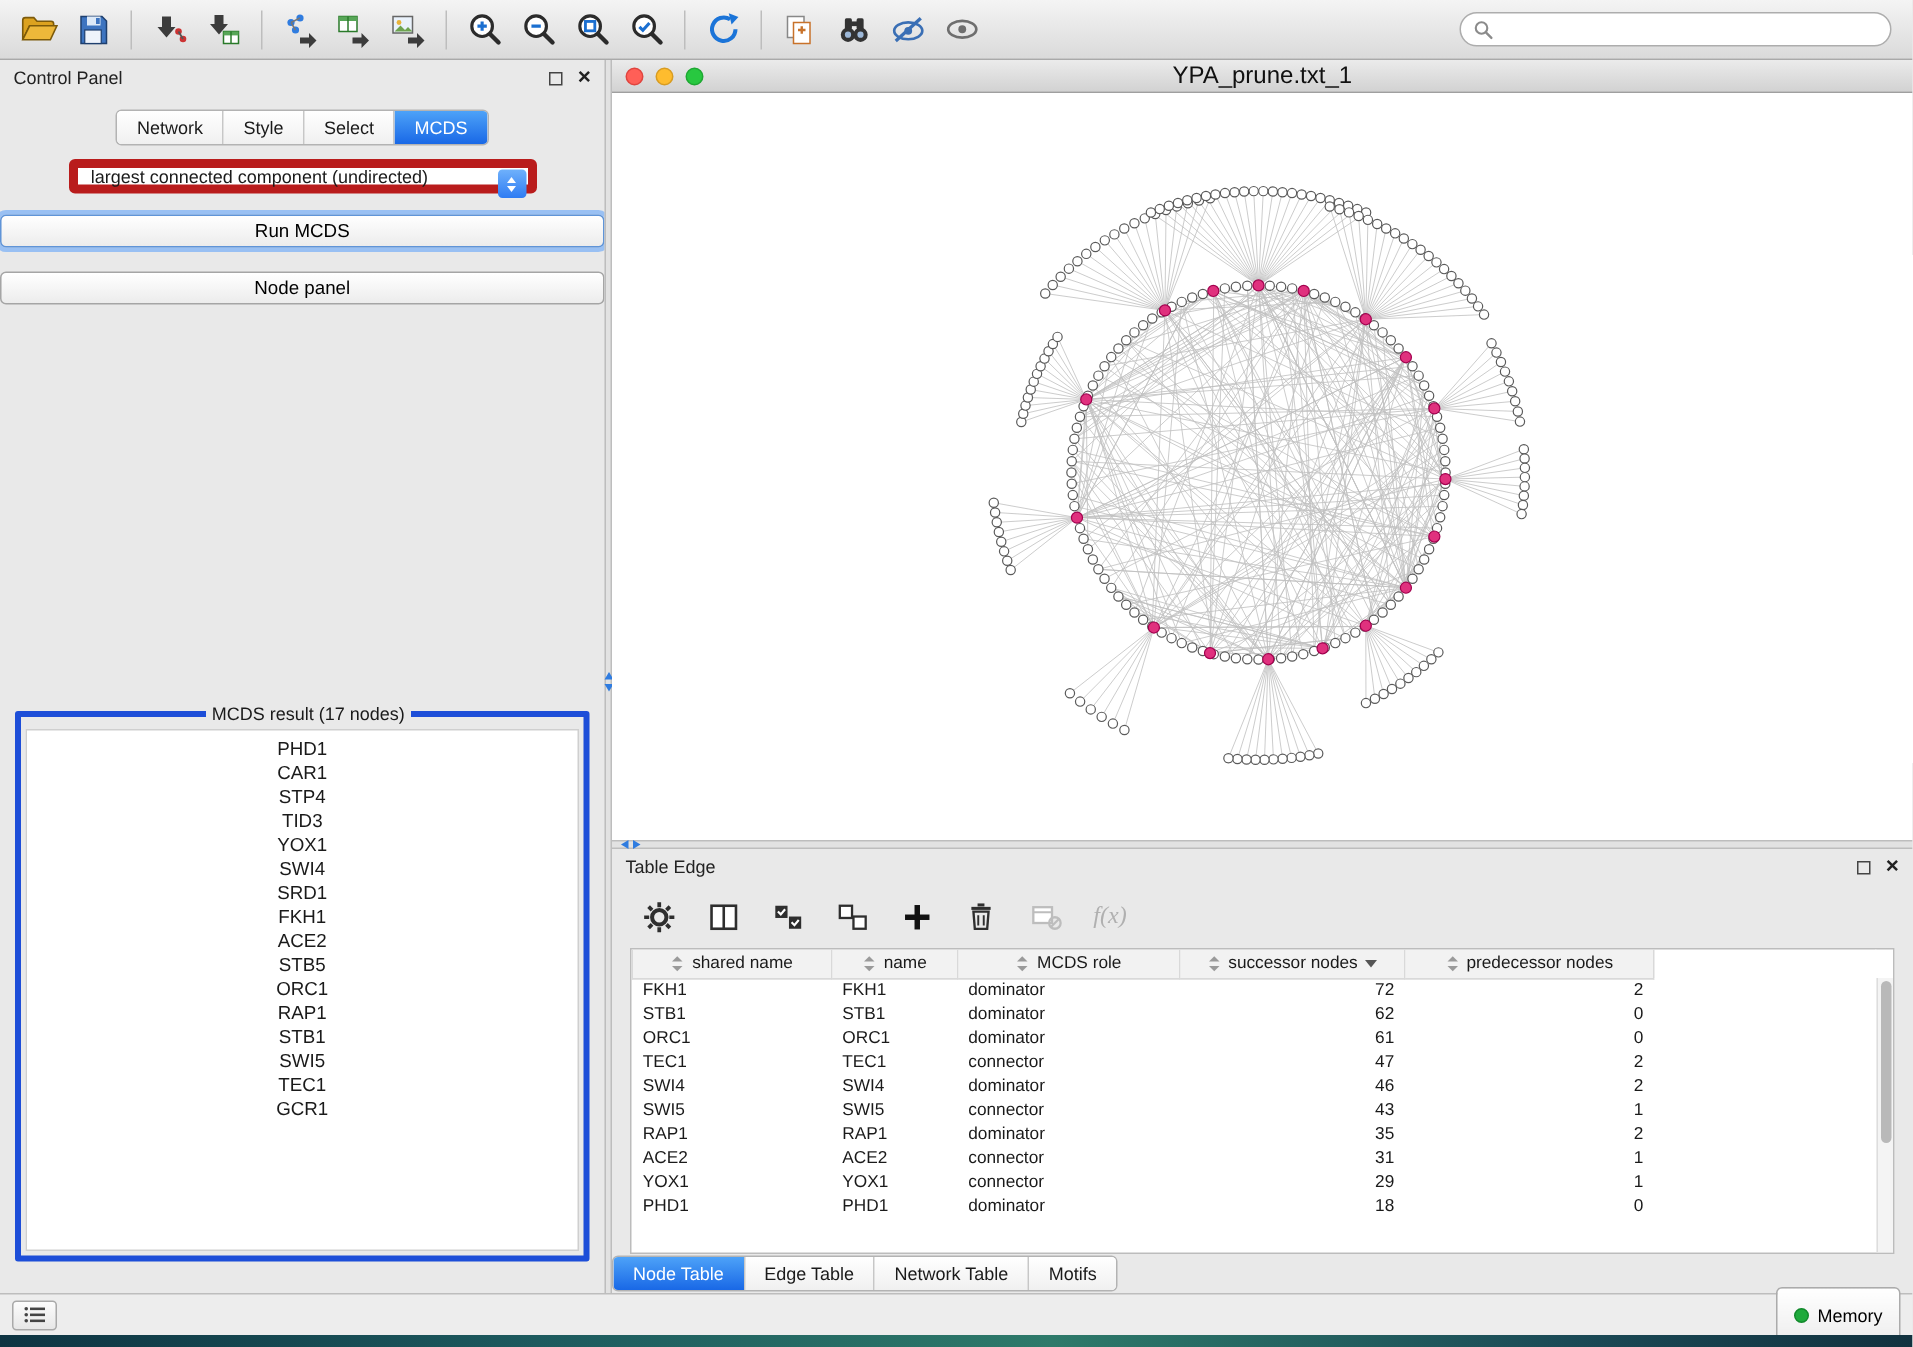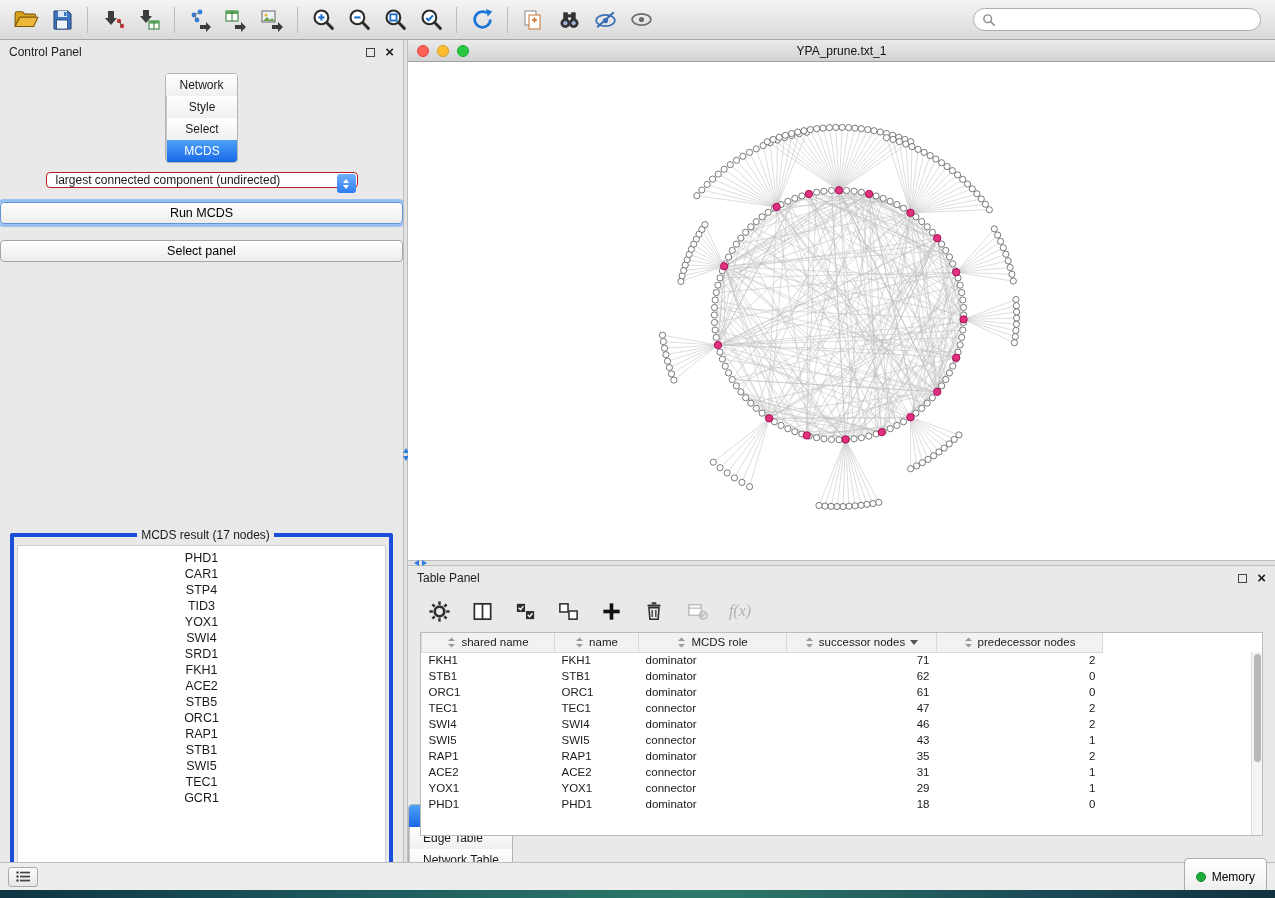--- a/index.html
+++ b/index.html
@@ -21,28 +21,28 @@
 
   
   .main { flex:1; display:flex; min-height:0; }
 
   
   .control-panel { width:403px; flex:0 0 403px; background:#e9e9e9; display:flex; flex-direction:column; }
   .panel-header { height:24px; flex:0 0 24px; display:flex; align-items:center; padding:0 9px; font-size:12px; color:#222;}
   .panel-header .ph-title { flex:1; }
   .float-glyph { width:9px; height:9px; border:1.4px solid #444; display:inline-block; margin-right:10px; }
   .close-glyph { font-size:15px; font-weight:bold; color:#222; line-height:10px; }
-  .seg-tabs { display:inline-flex; border:1px solid #b3b3b3; border-radius:4px; overflow:hidden; background:#fff;flex-direction:column; }
+  .seg-tabs { display:inline-flex; border:1px solid #b3b3b3; border-radius:4px; overflow:hidden; background:#fff; }
   .seg-tabs .seg { padding:4px 13px; font-size:12px; background:linear-gradient(#ffffff,#f0f0f0);
     border-left:1px solid #c7c7c7; cursor:default; }
   .seg-tabs .seg:first-child { border-left:none; }
   .seg-tabs .seg.active { background:linear-gradient(#4da2f8,#1968e6); color:#fff; }
   .cp-tabs-row { text-align:center; margin-top:9px; }
   .opt-label { text-align:center; margin-top:20px; font-size:12.5px; }
-  .dropdown { width:312px; height:23px; margin:9px auto 0; background:#fff; border:1px solid #b91c1c;
+  .dropdown { width:312px; height:23px; margin:9px auto 0; background:#fff; border:6px solid #b91c1c;
     border-radius:4px; position:relative; display:flex; align-items:center; padding:0 26px 0 9px; font-size:12px; }
   .dropdown .dd-btn { position:absolute; right:1px; top:1px; width:19px; height:19px; border-radius:3px;
     background:linear-gradient(#6fb1fb,#2f7cf3); display:flex; flex-direction:column; align-items:center; justify-content:center; gap:2px;}
   .dd-up { width:0;height:0;border-left:3.5px solid transparent;border-right:3.5px solid transparent;border-bottom:4px solid #fff;}
   .dd-down { width:0;height:0;border-left:3.5px solid transparent;border-right:3.5px solid transparent;border-top:4px solid #fff;}
   .btn-row { display:flex; justify-content:center; gap:16px; margin-top:14px;flex-direction:column; }
   .pbtn { font-size:12.5px; padding:3px 15px; background:linear-gradient(#ffffff,#ececec);
     border:1px solid #a5a5a5; border-radius:4px; font-family:inherit; cursor:default;}
   .pbtn.focused { box-shadow:0 0 0 3px rgba(100,165,250,.6); border-color:#5f94d8; }
   .result-fieldset { margin:266px 10px 0 10px; border:4px solid #1d4ed8; border-radius:2px; padding:3px;text-align:center; }
@@ -64,21 +64,21 @@
 
   
   .right-side { flex:1; display:flex; flex-direction:column; min-width:0; }
   .net-window { height:520px; flex:0 0 520px; display:flex; flex-direction:column; }
   .net-titlebar { height:22px; flex:0 0 22px; background:linear-gradient(#ebebeb,#d2d2d2);
     border-bottom:1px solid #9f9f9f; position:relative; display:flex; align-items:center; padding:0 9px;}
   .tl { width:12px; height:12px; border-radius:50%; margin-right:8px; display:inline-block; }
   .tl.red { background:#ff5f57; border:1px solid #e0443e; }
   .tl.yellow { background:#febc2e; border:1px solid #d89c21; }
   .tl.green { background:#28c840; border:1px solid #1ea832; }
-  .net-title { position:absolute; left:0; right:0; text-align:center; font-size:12px; font-weight:500; color:#111;}
+  .net-title { position:absolute; left:0; right:0; text-align:center; font-size:16px; font-weight:500; color:#111;}
   .net-canvas { flex:1; background:#fff; position:relative; }
   .net-canvas svg { position:absolute; inset:0; width:100%; height:100%; }
 
   
   .table-panel { flex:1; background:#e9e9e9; display:flex; flex-direction:column; min-height:0; }
   .table-toolbar { height:42px; flex:0 0 42px; display:flex; align-items:center; gap:17px; padding:0 16px 0 18px; }
   .ttbtn { width:26px; height:26px; border:none; background:transparent; display:flex; align-items:center; justify-content:center; cursor:default;}
   .fx-label { font-family:"Liberation Serif","DejaVu Serif",serif; font-style:italic; font-size:16px; color:#b0b0b0; }
   .table-area { flex:1; margin:0 12px; background:#fff; border:1px solid #bcbcbc; position:relative; overflow:hidden;}
   table.node-table { border-collapse:collapse; width:calc(100% - 11px); table-layout:fixed; font-size:11.5px; }
@@ -264,21 +264,21 @@
       </div>
       <div class="dropdown">
         <span>largest connected component (undirected)</span>
         <span class="dd-btn">
             <span class="dd-up"></span>
             <span class="dd-down"></span>
           </span>
       </div>
       <div class="btn-row">
         <button class="pbtn focused">Run MCDS</button>
-        <button class="pbtn">Select panel</button>
+        <button class="pbtn">Node panel</button>
       </div>
       <fieldset class="result-fieldset">
         <legend>MCDS result (17 nodes)</legend>
         <div class="result-list">
             <div>PHD1</div>
             <div>CAR1</div>
             <div>STP4</div>
             <div>TID3</div>
             <div>YOX1</div>
             <div>SWI4</div>
@@ -964,21 +964,21 @@
           </div>
       </div>
 
       <div class="hsplit">
         <span class="split-arrow-l"></span>
         <span class="split-arrow-r"></span>
       </div>
 
       <div class="table-panel">
         <div class="panel-header">
-          <span class="ph-title">Table Panel</span>
+          <span class="ph-title">Table Edge</span>
           <span class="float-glyph"></span>
           <span class="close-glyph">×</span>
         </div>
         <div class="table-toolbar">
           <button class="ttbtn">
             <svg viewBox="0 0 24 24" width="23" height="23">
               <circle cx="12" cy="12" r="5" fill="none" stroke="#2e2e2e" stroke-width="2.8"></circle>
               <g stroke="#2e2e2e" stroke-width="2.6">
                 <line x1="12" y1="1.5" x2="12" y2="5"></line>
                   <line x1="12" y1="19" x2="12" y2="22.5"></line>
@@ -1097,21 +1097,21 @@
                     </span>
                   </th>
                 <th style="background:#fff;border-color:#fff;"></th>
               </tr>
             </thead>
             <tbody>
                 <tr>
                   <td>FKH1</td>
                   <td>FKH1</td>
                   <td>dominator</td>
-                  <td class="num">71</td>
+                  <td class="num">72</td>
                   <td class="num">2</td>
                   <td></td>
                 </tr>
                 <tr>
                   <td>STB1</td>
                   <td>STB1</td>
                   <td>dominator</td>
                   <td class="num">62</td>
                   <td class="num">0</td>
                   <td></td>

